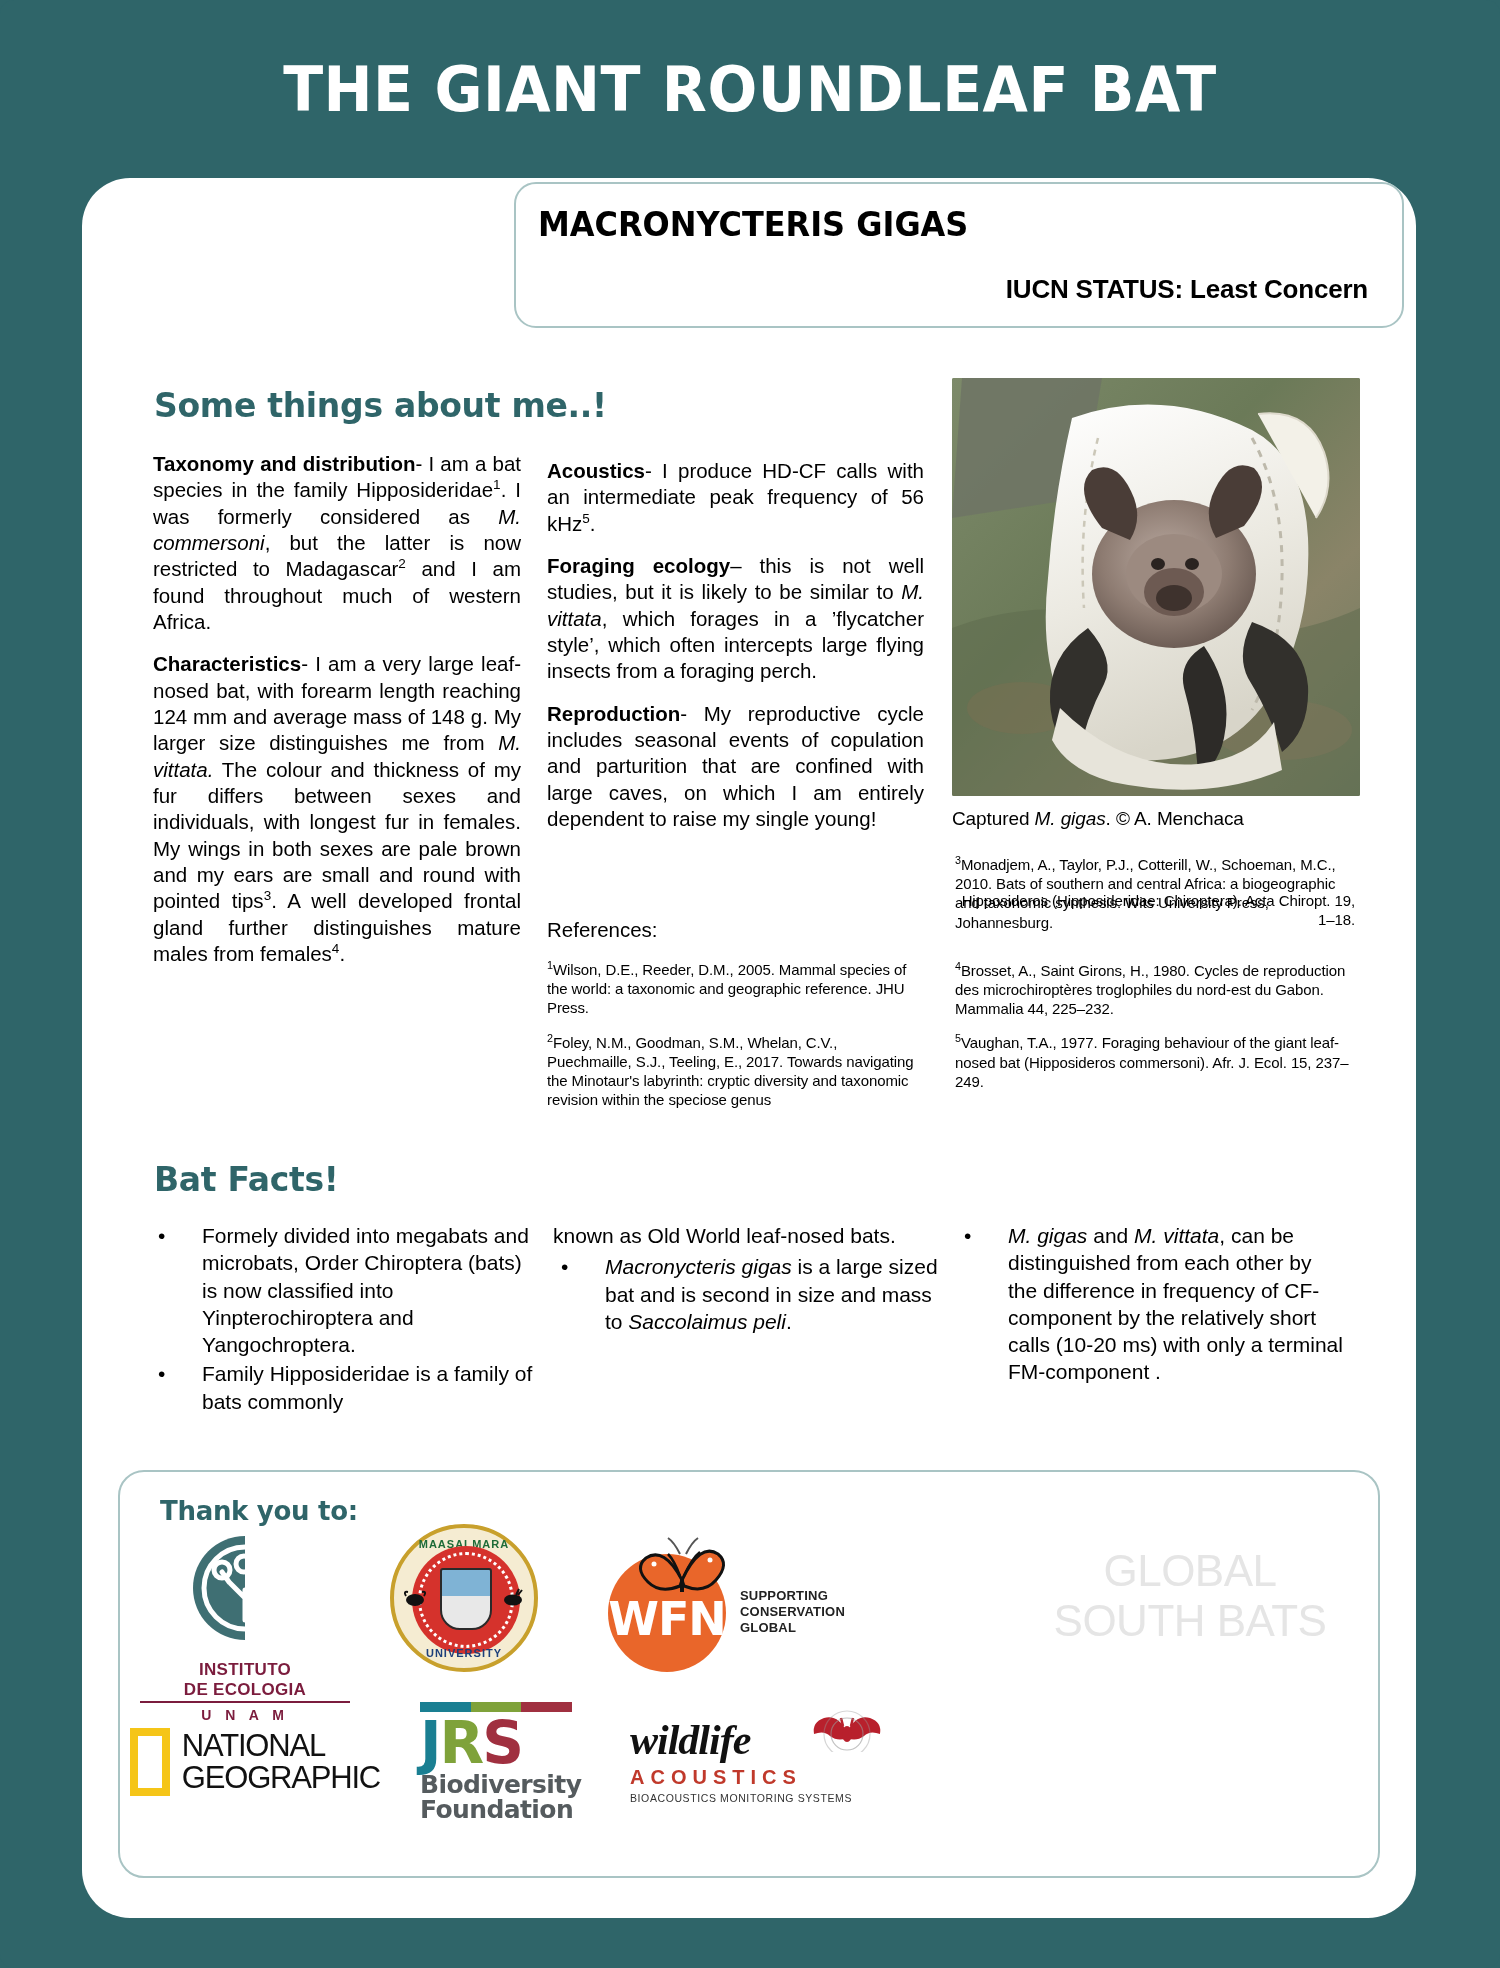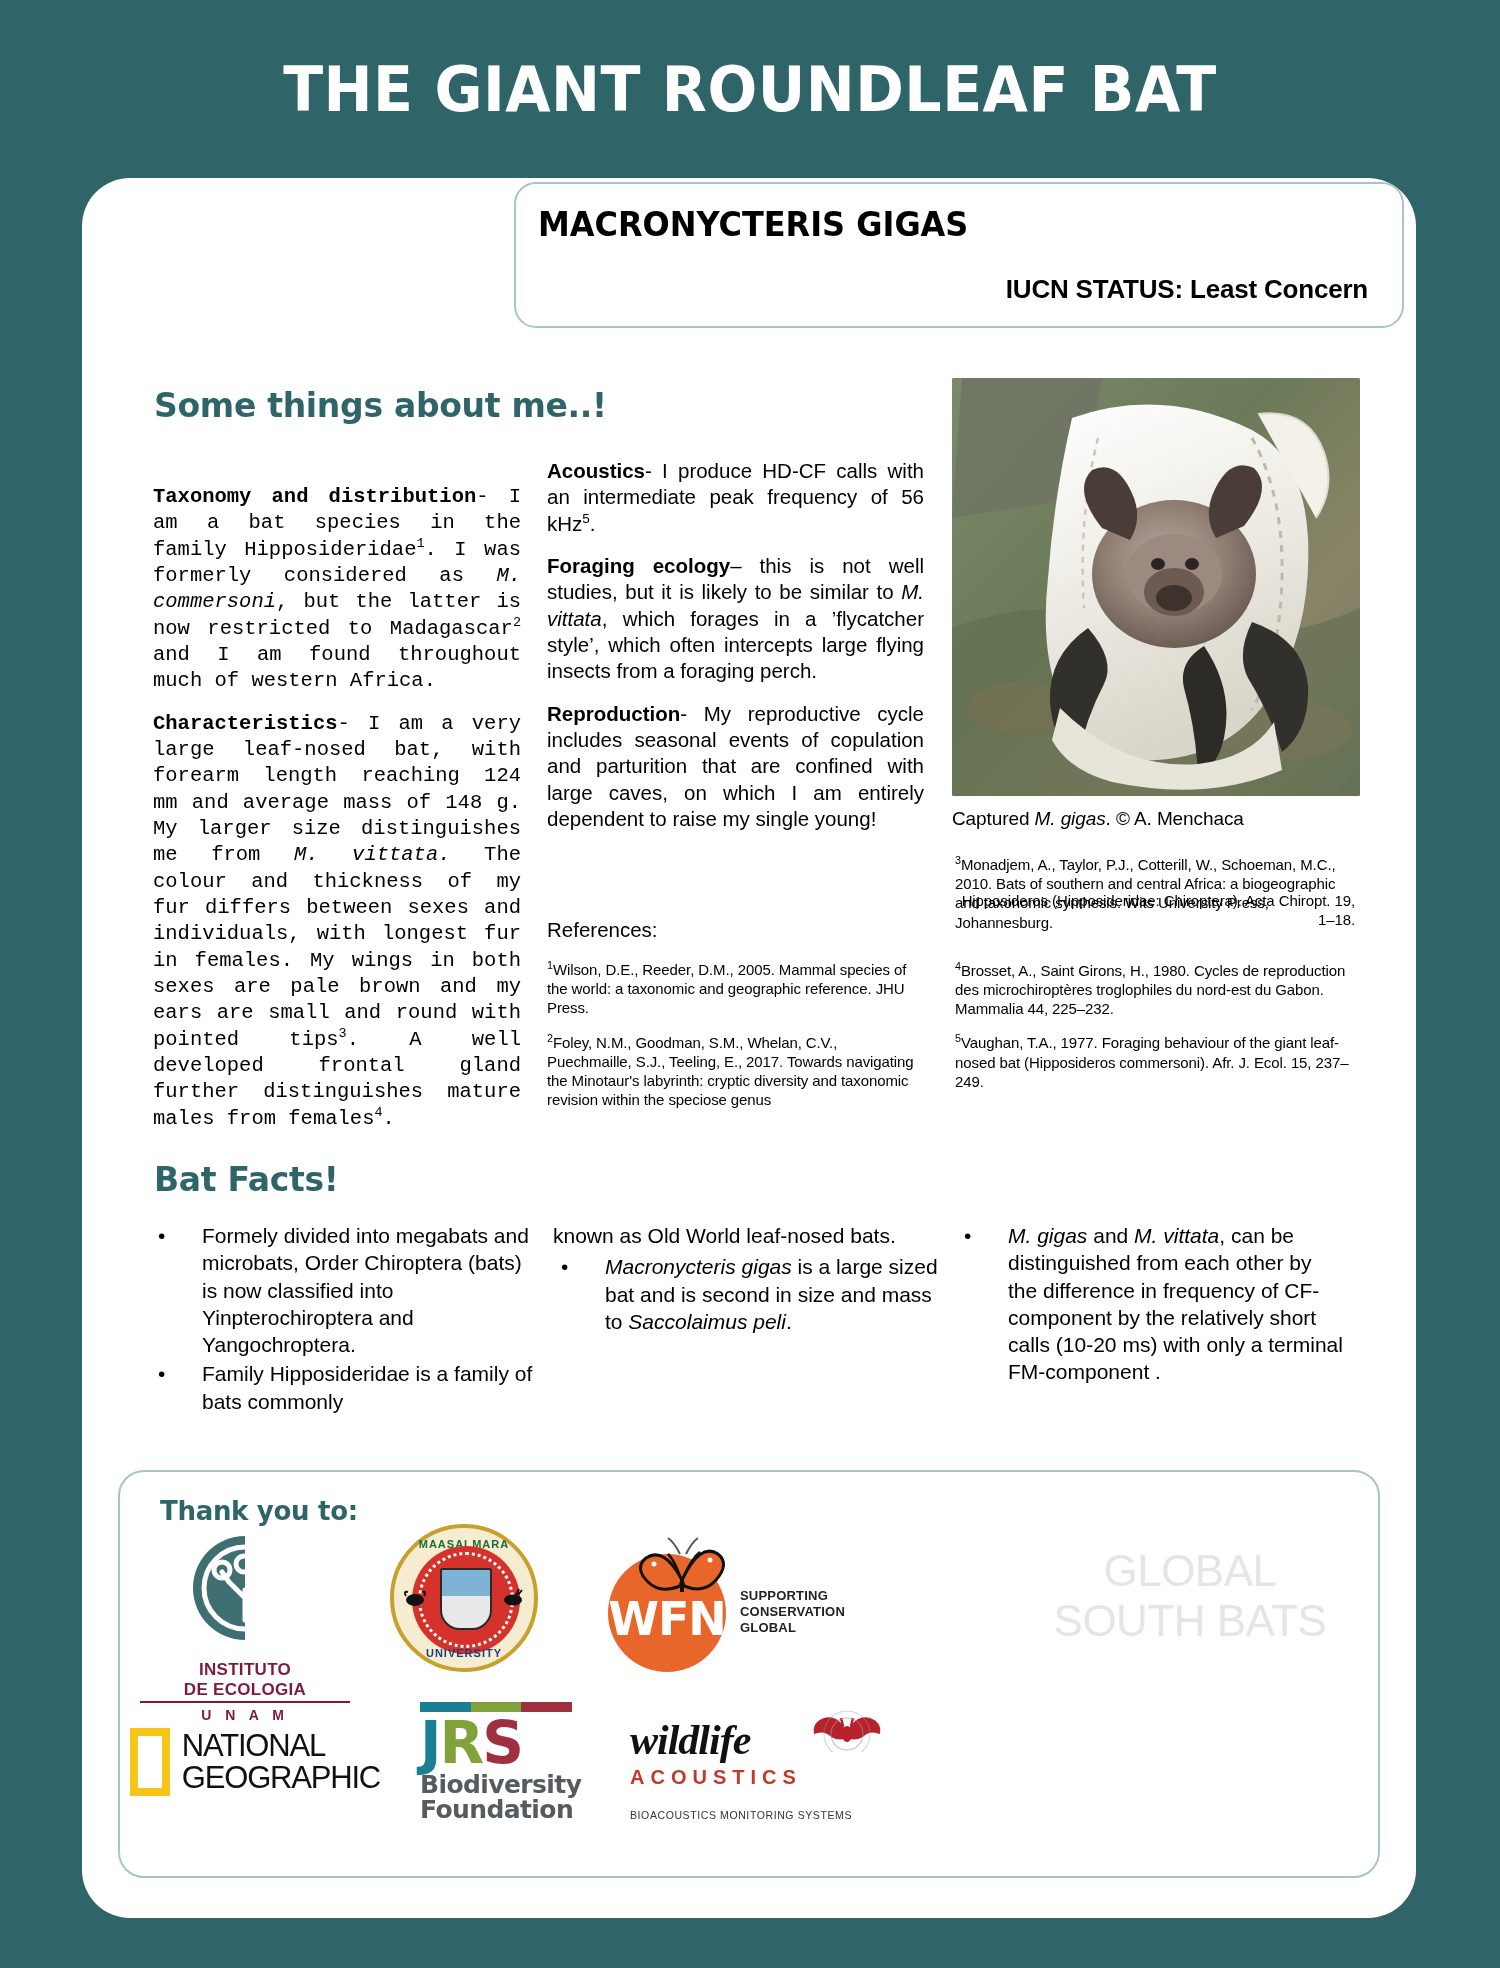--- a/index.html
+++ b/index.html
@@ -92,21 +92,21 @@
   #about-head { position: absolute; left: 154px; top: 386px; }
   #facts-head { position: absolute; left: 154px; top: 1160px; }
   #thanks-head { position: absolute; left: 160px; top: 1496px; font-size: 26px; }
 
   
   .col { position: absolute; font-size: 20.5px; line-height: 1.285; color: #000; }
   .col p { text-align: justify; margin-bottom: 16px; }
   .col p b { font-weight: 700; }
   .col p i { font-style: italic; }
 
-  #col1 { left: 153px; top: 484px; width: 368px; font-family: Liberation Mono, monospace; }
+  #col1 { left: 153px; top: 451px; width: 368px; }
   #col2 { left: 547px; top: 458px; width: 377px; }
 
   sup { font-size: 0.66em; vertical-align: super; line-height: 0; }
 
   
   .photo-wrap { position: absolute; left: 944px; top: 378px; width: 408px; padding-left: 8px; }
   .photo {
     width: 408px; height: 418px;
     border-radius: 2px;
     position: relative;
@@ -221,21 +221,21 @@
   #logo-jrs { left: 300px; top: 170px; width: 180px; }
   .jrs-bar { display: flex; width: 152px; height: 10px; margin-bottom: 4px; }
   .jrs-bar span { flex: 1; }
   .jrs-letters { font-family: "DejaVu Sans", sans-serif; font-weight: 700; font-size: 58px; letter-spacing: -2px; line-height: 0.96; }
   .jrs-sub { font-family: "DejaVu Sans", sans-serif; font-weight: 700; font-size: 25px; color: #555b5e; line-height: 1.02; letter-spacing: -0.6px; }
 
   
   #logo-wa { left: 510px; top: 184px; width: 260px; }
   .wa-word { font-family: "Liberation Serif", serif; font-style: italic; font-weight: 700; font-size: 42px; color: #111; letter-spacing: -1px; }
   .wa-ac { font-size: 20px; color: #c0392b; letter-spacing: 6px; font-weight: 700; margin-top: 2px; }
-  .wa-sub { font-size: 10.5px; color: #333; letter-spacing: 0.6px; margin-top: 20px; }
+  .wa-sub { font-size: 10.5px; color: #333; letter-spacing: 0.6px; margin-top: 3px; }
   .wa-bat { position: absolute; right: 6px; top: -10px; width: 74px; height: 46px; }
 </style>
 </head>
 <body>
 
 <div class="poster">
 
   <div class="header">
     <h1>THE GIANT ROUNDLEAF BAT</h1>
   </div>

